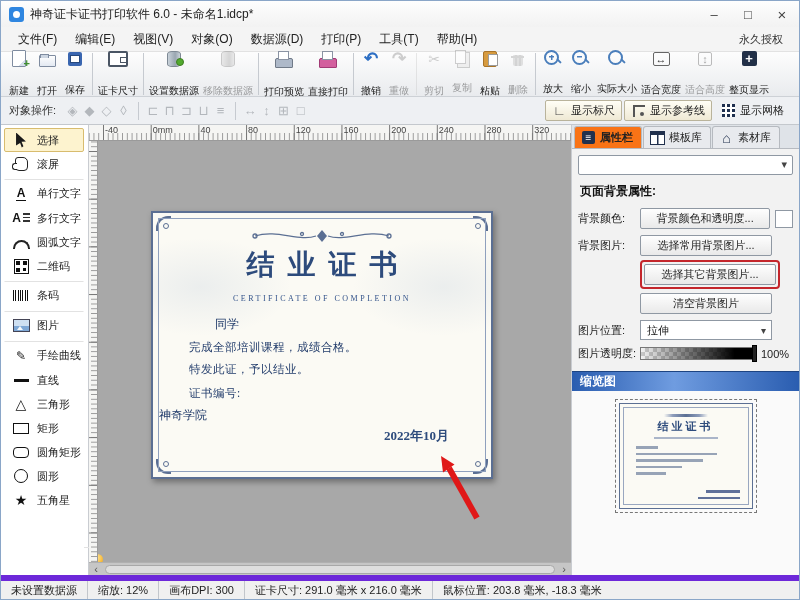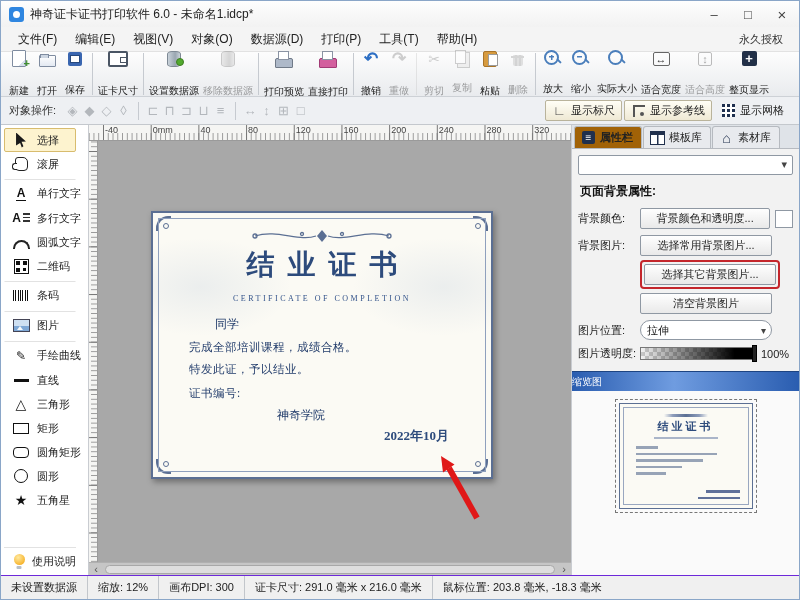--- a/index.html
+++ b/index.html
@@ -76,21 +76,21 @@
 .vb-ic{width:15px;height:15px;display:flex;align-items:center;justify-content:center;position:relative}
 .ic-show-ruler::before{content:"∟";font-weight:bold;font-size:13px;color:#444;line-height:13px}
 .ic-show-guides::before{content:"";width:10px;height:10px;border-left:2px solid #555;border-top:2px solid #555}
 .ic-show-guides::after{content:"";position:absolute;right:2px;bottom:2px;width:4px;height:4px;background:#555;border-radius:50%}
 .ic-show-grid::before{content:"";width:13px;height:13px;background-image:repeating-linear-gradient(90deg,#1e2f4f 0 3px,#fff 3px 5px),repeating-linear-gradient(0deg,#1e2f4f 0 3px,#fff 3px 5px);background-blend-mode:lighten}
 
 
 .main{flex:1 1 auto;display:flex;min-height:0}
 
 
-.sidebar{width:88px;background:#fff;border-right:1px solid #c9ccd1;display:flex;flex-direction:column;padding:3px 12px 0 3px;flex:0 0 auto}
+.sidebar{width:88px;background:#fff;border-right:1px solid #c9ccd1;display:flex;flex-direction:row;padding:3px 12px 0 3px;flex:0 0 auto}
 .tool-list{display:flex;flex-direction:column}
 .tool-item{display:flex;align-items:center;height:24px;padding:0 2px 0 6px;border:1px solid transparent}
 .tool-item.sep{border-top:1px solid #e2e2e2;margin-top:3px;padding-top:2px;height:27px}
 .tool-item.active{background:#fdf3cf;border:1px solid #d8bc6e;border-radius:2px}
 .ti{width:20px;height:16px;display:flex;align-items:center;justify-content:center;position:relative;margin-right:6px;flex:0 0 auto;font-size:13px;color:#111}
 .tool-label{font-size:11px;color:#222;white-space:nowrap}
 .ic-cursor::before{content:"";width:11px;height:15px;background:#1a1a1a;clip-path:polygon(5% 0,95% 60%,55% 62%,72% 92%,57% 100%,42% 70%,5% 86%)}
 .ic-hand::before{content:"";width:11px;height:12px;border:1.2px solid #222;border-radius:3px 5px 4px 4px;background:#fff}
 .ic-hand::after{content:"";position:absolute;left:1px;top:7px;width:4px;height:5px;border:1.2px solid #222;border-right:none;border-radius:3px 0 0 3px;background:#fff}
 .ic-single-text::before{content:"A";font-weight:bold;font-size:12px;line-height:13px;border-bottom:1.5px solid #111;padding:0 1px}
@@ -135,71 +135,71 @@
 .c-tl{left:3px;top:3px}
 .c-tr{right:3px;top:3px;transform:scaleX(-1)}
 .c-bl{left:3px;bottom:3px;transform:scaleY(-1)}
 .c-br{right:3px;bottom:3px;transform:scale(-1)}
 .cert-flourish{display:block;margin:9px auto 0 auto}
 .cert-title{text-align:center;font-size:28px;font-weight:bold;color:#2d4b7c;letter-spacing:13px;text-indent:13px;margin-top:2px}
 .cert-sub{text-align:center;font-size:8px;color:#33538a;letter-spacing:2.5px;margin-top:10px}
 .cert-salutation{margin:13px 0 0 56px;font-size:12px;color:#223c6b}
 .cert-line{margin:7px 28px 0 30px;font-size:11.5px;color:#223c6b;letter-spacing:.5px}
 .cert-serial{margin-top:9px}
-.cert-issuer{text-align:center;margin:6px 42px 0 0;font-size:12px;color:#223c6b}
+.cert-issuer{text-align:left;margin:6px 42px 0 0;font-size:12px;color:#223c6b}
 .cert-date{text-align:right;margin:3px 36px 0 0;font-size:13px;font-weight:bold;color:#2d4b7c}
 
 .red-arrow{position:absolute;left:340px;top:305px;width:56px;height:80px;z-index:5}
 
 
 .hscroll{position:absolute;left:0;right:0;bottom:0;height:13px;background:#c6c6c6;border-top:1px solid #b0b0b0;display:flex;align-items:center}
 .hs-btn{width:14px;height:13px;display:flex;align-items:center;justify-content:center;font-size:11px;color:#555;flex:0 0 auto}
 .hs-left::before{content:"‹"}
 .hs-right::before{content:"›"}
 .hs-thumb{flex:1 1 auto;height:9px;margin:0 2px;background:#dedede;border:1px solid #a8a8a8;border-radius:5px}
 
 
 .rightpanel{width:228px;flex:0 0 auto;background:#f2f2f2;border-left:1px solid #c9ccd1;display:flex;flex-direction:column;min-height:0}
 .rp-tabs{display:flex;align-items:flex-end;background:#dfe3e8;border-bottom:1px solid #b6bac0;padding:2px 2px 0 2px;height:24px;flex:0 0 auto}
 .rp-tab{display:flex;align-items:center;gap:4px;padding:3px 8px 3px 6px;font-size:11px;color:#222;border:1px solid #b6bac0;border-bottom:none;border-radius:3px 3px 0 0;background:#e8eaee;margin-right:1px;white-space:nowrap}
-.rp-tab.active{background:#a16207;font-weight:bold}
+.rp-tab.active{background:#f97316;font-weight:bold}
 .tab-ic{width:15px;height:15px;display:flex;align-items:center;justify-content:center;position:relative}
 .ic-tab-properties::before{content:"≡";width:13px;height:13px;background:#20304d;color:#fff;font-size:10px;line-height:13px;text-align:center;border-radius:2px}
 .ic-tab-templates::before{content:"";width:14px;height:12px;border:1.5px solid #20304d;background:linear-gradient(#20304d,#20304d) 0 0/100% 3px no-repeat,linear-gradient(#20304d,#20304d) 55% 3px/1.5px 100% no-repeat,#fff}
 .ic-tab-materials::before{content:"⌂";font-size:14px;font-weight:bold;color:#20304d}
 .rp-body{padding:6px 6px 4px 6px;flex:0 0 auto}
 .rp-combo{height:20px;background:#fff;border:1px solid #8f98a3;border-radius:2px;position:relative;margin-bottom:8px}
 .rp-combo::after{content:"▾";position:absolute;right:5px;top:2px;font-size:11px;color:#444}
 .rp-section-title{font-size:12px;font-weight:bold;color:#111;margin:4px 0 8px 2px}
 .rp-row{display:flex;align-items:center;margin-bottom:6px}
 .rp-label{width:62px;font-size:11px;color:#222;flex:0 0 auto;white-space:nowrap}
 .rp-btn{width:132px;height:21px;font-size:11px;color:#222;background:linear-gradient(#fefefe,#e9e9e9);border:1px solid #8f98a3;border-radius:2px;font-family:"Liberation Sans",sans-serif;white-space:nowrap}
 .red-box{display:inline-block;border:2px solid #c4262c;border-radius:4px;padding:2px;margin:-2px 0}
 .rp-swatch{width:18px;height:18px;background:#fff;border:1px solid #8f98a3;margin-left:5px}
-.rp-select{width:132px;height:20px;background:#fff;border:1px solid #8f98a3;border-radius:10px;position:relative;font-size:11px;display:flex;align-items:center;padding-left:6px}
+.rp-select{width:132px;height:20px;background:#fff;border:1px solid #8f98a3;border-radius:0;position:relative;font-size:11px;display:flex;align-items:center;padding-left:6px}
 .rp-select::after{content:"▾";position:absolute;right:5px;font-size:10px;color:#444}
 .rp-slider{width:116px;height:13px;position:relative;border:1px solid #777;background:linear-gradient(90deg,rgba(0,0,0,0),#000 82%),repeating-conic-gradient(#c9c9c9 0% 25%,#f2f2f2 0% 50%);background-size:auto,8px 8px}
 .rp-slider-handle{position:absolute;right:-2px;top:-3px;width:5px;height:17px;background:#222;border:1px solid #000}
 .rp-opacity{font-size:11px;margin-left:5px}
-.thumb-header{height:20px;background:linear-gradient(90deg,#2a5db0,#6f9ce0 45%,#2a5db0);color:#fff;font-weight:normal;font-size:10px;display:flex;align-items:center;border-top:1px solid #1d4482;flex:0 0 auto}
+.thumb-header{height:20px;background:linear-gradient(90deg,#2a5db0,#6f9ce0 45%,#2a5db0);color:#fff;font-weight:bold;font-size:12px;display:flex;align-items:center;padding-left:8px;border-top:1px solid #1d4482;flex:0 0 auto}
 .thumb-area{flex:1 1 auto;background:#fafafa;display:flex;justify-content:center;padding-top:12px;min-height:0}
 .mini-cert{width:134px;height:106px;background:#fbfaf4;border:1px solid #5b6f93;outline:1px dashed #777;outline-offset:3px;position:relative}
 .mini-cert::before{content:"";position:absolute;inset:3px;border:1px solid #99a7c0}
 .mini-orn{width:44px;height:3px;margin:10px auto 0 auto;background:linear-gradient(90deg,transparent,#8d9cba 20%,#5b6f93 50%,#8d9cba 80%,transparent)}
 .mini-title{text-align:center;font-size:11px;font-weight:bold;color:#2d4b7c;letter-spacing:3px;font-family:"Liberation Serif",serif;margin-top:2px}
 .mini-sub{width:64px;height:2px;background:#aab5c9;margin:3px auto 0 auto}
 .mini-lines{margin:7px 14px 0 16px}
 .mini-line{height:2.5px;background:#97a3b6;margin-bottom:4px}
 .ml1{width:22%}.ml2{width:80%}.ml3{width:66%}.ml4{width:46%}.ml5{width:30%}
 .mini-sign{position:absolute;right:12px;bottom:9px}
 .mini-sign div{height:2.5px;background:#60719a;margin-top:4px;margin-left:auto}
 .ms1{width:34px}.ms2{width:42px}
 
 
-.statusbar{height:24px;background:#f0f0f0;border-top:1px solid #6d28d9;display:flex;align-items:stretch;flex:0 0 auto}
+.statusbar{height:24px;background:#f0f0f0;border-top:6px solid #6d28d9;display:flex;align-items:stretch;flex:0 0 auto}
 .st-item{display:flex;align-items:center;padding:0 10px;font-size:11px;color:#222;border-right:1px solid #c2c6cb;white-space:nowrap}
 .st-item:last-child{border-right:none}
 </style>
 </head>
 <body>
 
 <div class="app">
 
   <div class="titlebar">
     <span class="appicon"></span>

